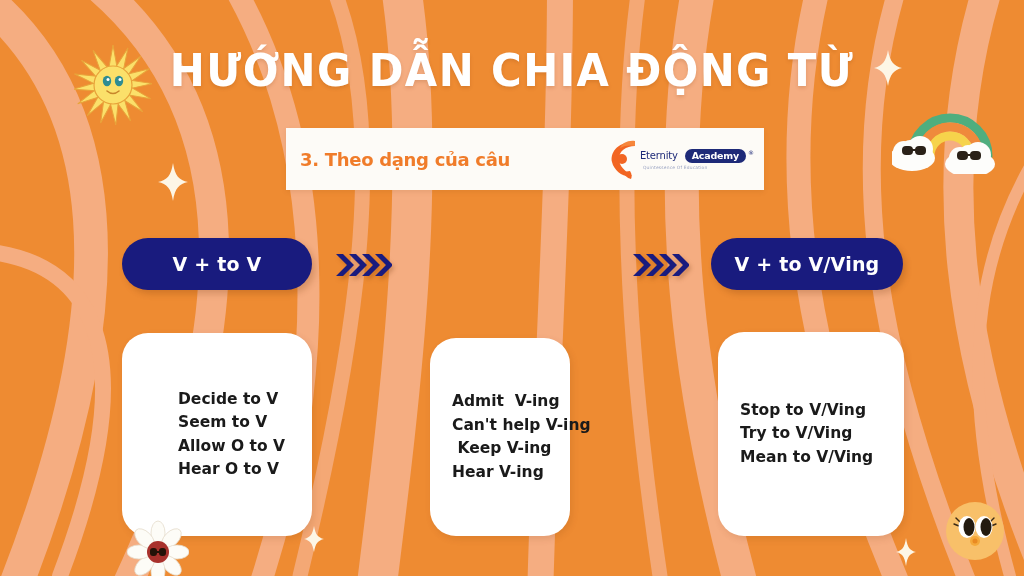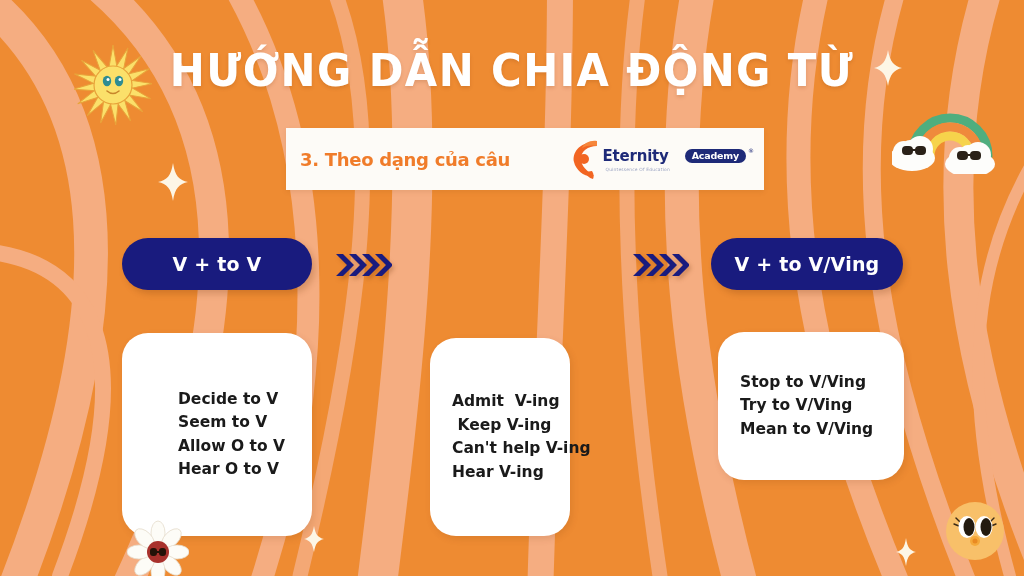--- a/index.html
+++ b/index.html
@@ -79,33 +79,33 @@
   #logo-wordmark {
     display: flex;
     flex-direction: column;
     justify-content: center;
     margin-left: -2px;
   }
   #logo-row1 { display: flex; align-items: center; }
   .logo-eternity {
     color: #1E2A78;
     font-family: "DejaVu Sans", sans-serif;
-    font-weight: bold;
-    font-size: 15px;
+    font-weight: normal;
+    font-size: 10px;
     letter-spacing: -0.2px;
   }
   .logo-academy-pill {
     background: #1E2A78;
     color: #FFFFFF;
     font-family: "DejaVu Sans", sans-serif;
     font-weight: bold;
     font-size: 9.5px;
     padding: 1.5px 7px;
     border-radius: 8px;
-    margin-left: 16px;
+    margin-left: 7px;
     letter-spacing: -0.2px;
   }
   .logo-reg {
     color: #1E2A78;
     font-size: 6px;
     margin-left: 2px;
     align-self: flex-start;
     font-family: "DejaVu Sans", sans-serif;
   }
   .logo-tagline {
@@ -162,21 +162,21 @@
   .card-line {
     color: #1A1A1A;
     font-family: "DejaVu Sans", sans-serif;
     font-weight: bold;
     font-size: 15.5px;
     line-height: 23.5px;
     white-space: pre;
   }
   #card-1 { left: 122px; top: 333px; width: 190px; height: 203px; padding-left: 56px; }
   #card-2 { left: 430px; top: 338px; width: 140px; height: 198px; padding-left: 22px; }
-  #card-3 { left: 718px; top: 332px; width: 186px; height: 148px; padding-left: 22px; }
+  #card-3 { left: 718px; top: 332px; width: 186px; height: 204px; padding-left: 22px; }
 
   
   .deco { position: absolute; }
   #deco-sun      { left: 74px;  top: 44px; }
   #deco-rainbow  { left: 892px; top: 94px; }
   #deco-face     { left: 942px; top: 498px; }
   #deco-daisy    { left: 127px; top: 518px; }
   #deco-star-1   { left: 158px; top: 163px; }
   #deco-star-2   { left: 874px; top: 50px; }
   #deco-star-3   { left: 304px; top: 526px; }
@@ -257,22 +257,22 @@
 
   <div id="card-1" class="card">
     <div class="card-line">Decide to V</div>
     <div class="card-line">Seem to V</div>
     <div class="card-line">Allow O to V</div>
     <div class="card-line">Hear O to V</div>
   </div>
 
   <div id="card-2" class="card">
     <div class="card-line">Admit  V-ing</div>
+    <div class="card-line">Can't help V-ing</div>
     <div class="card-line"> Keep V-ing</div>
-    <div class="card-line">Can't help V-ing</div>
     <div class="card-line">Hear V-ing</div>
   </div>
 
   <div id="card-3" class="card">
     <div class="card-line">Stop to V/Ving</div>
     <div class="card-line">Try to V/Ving</div>
     <div class="card-line">Mean to V/Ving</div>
   </div>
 
   <svg id="deco-sun" class="deco" width="78" height="82" viewBox="0 0 78 82">

